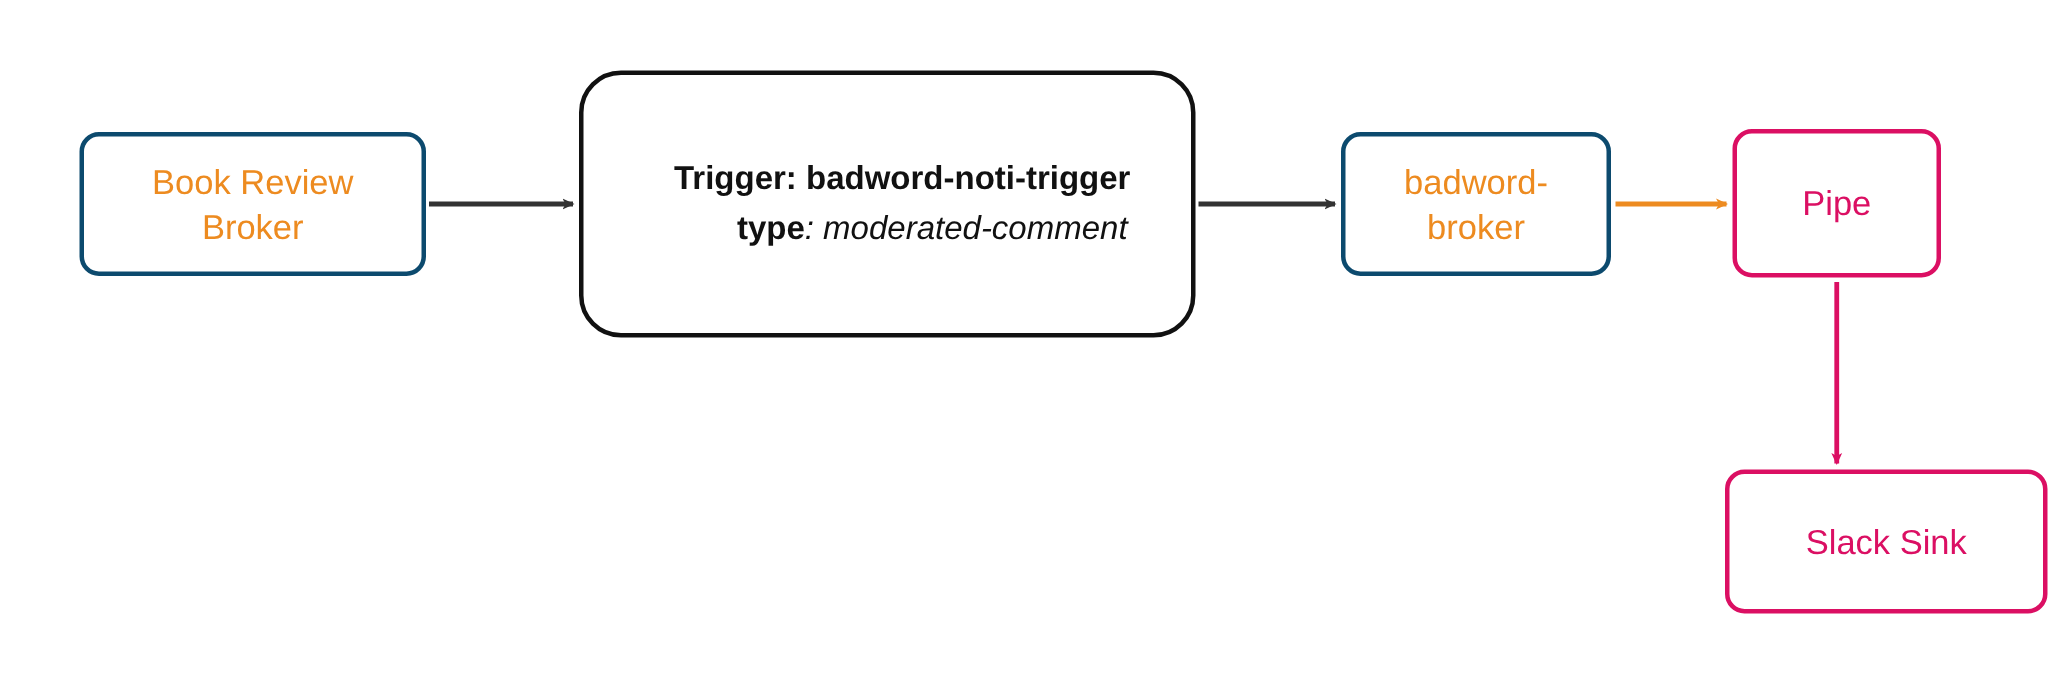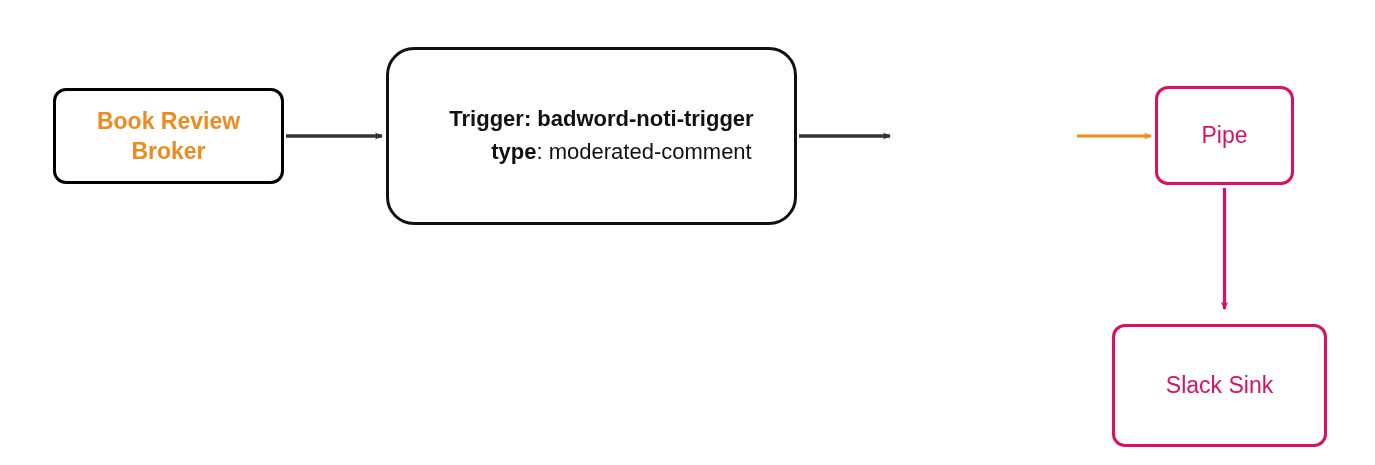--- a/index.html
+++ b/index.html
@@ -35,25 +35,24 @@
     z-index: 2;
   }
   .node-label {
     display: block;
     line-height: 1.32;
     white-space: pre-line;
   }
 
   
   .node--broker {
-    border: 3px solid #000000;
+    border: 3px solid #0c4a6e;
     border-radius: 13px;
     color: #ED8B20;
     font-size: 23px;
-    font-weight: bold;
   }
   #node-book-review-broker {
     left: 53px;  top: 88px;
     width: 231px; height: 96px;
   }
   #node-badword-broker {
     left: 894px; top: 88px;
     width: 180px; height: 96px;
   }
 
@@ -66,37 +65,37 @@
     color: #111111;
     font-size: 22px;
     padding-left: 20px;
   }
   #node-trigger .node-label {
     line-height: 1.48;
     white-space: normal;
   }
   .kv-line { display: block; white-space: nowrap; }
   .kv-key  { font-weight: bold; margin-left: 40px; }
-  .kv-val  { font-weight: normal; }
+  .kv-val  { font-weight: normal; font-style: italic; }
   .kv-line--allbold { font-weight: bold; }
 
   
   .node--pipe {
     border: 3px solid #DB0F63;
     border-radius: 13px;
     color: #DB0F63;
     font-size: 23px;
   }
   #node-pipe {
     left: 1155px; top: 86px;
     width: 139px;  height: 99px;
   }
   #node-slack-sink {
-    left: 1112px; top: 313px;
-    width: 215px;  height: 123px; margin-top: 11px;
+    left: 1150px; top: 313px;
+    width: 215px;  height: 96px;
   }
 </style>
 </head>
 <body>
 
 <div id="canvas">
 
   <svg id="edge-layer" viewBox="0 0 1375 465" width="1375" height="465" xmlns="http://www.w3.org/2000/svg">
     <defs>
 
@@ -124,20 +123,23 @@
     <span class="node-label"><span>Book Review</span><br><span>Broker</span></span>
   </div>
 
   <div class="node" id="node-trigger">
     <span class="node-label">
       <span class="kv-line kv-line--allbold">Trigger: badword-noti-trigger</span>
       <span class="kv-line"><span class="kv-key">type</span><span class="kv-val">: moderated-comment</span></span>
     </span>
   </div>
 
+  <div class="node node--broker" id="node-badword-broker">
+    <span class="node-label"><span>badword-</span><br><span>broker</span></span>
+  </div>
 
   <div class="node node--pipe" id="node-pipe">
     <span class="node-label">Pipe</span>
   </div>
 
   <div class="node node--pipe" id="node-slack-sink">
     <span class="node-label">Slack Sink</span>
   </div>
 
 </div>

